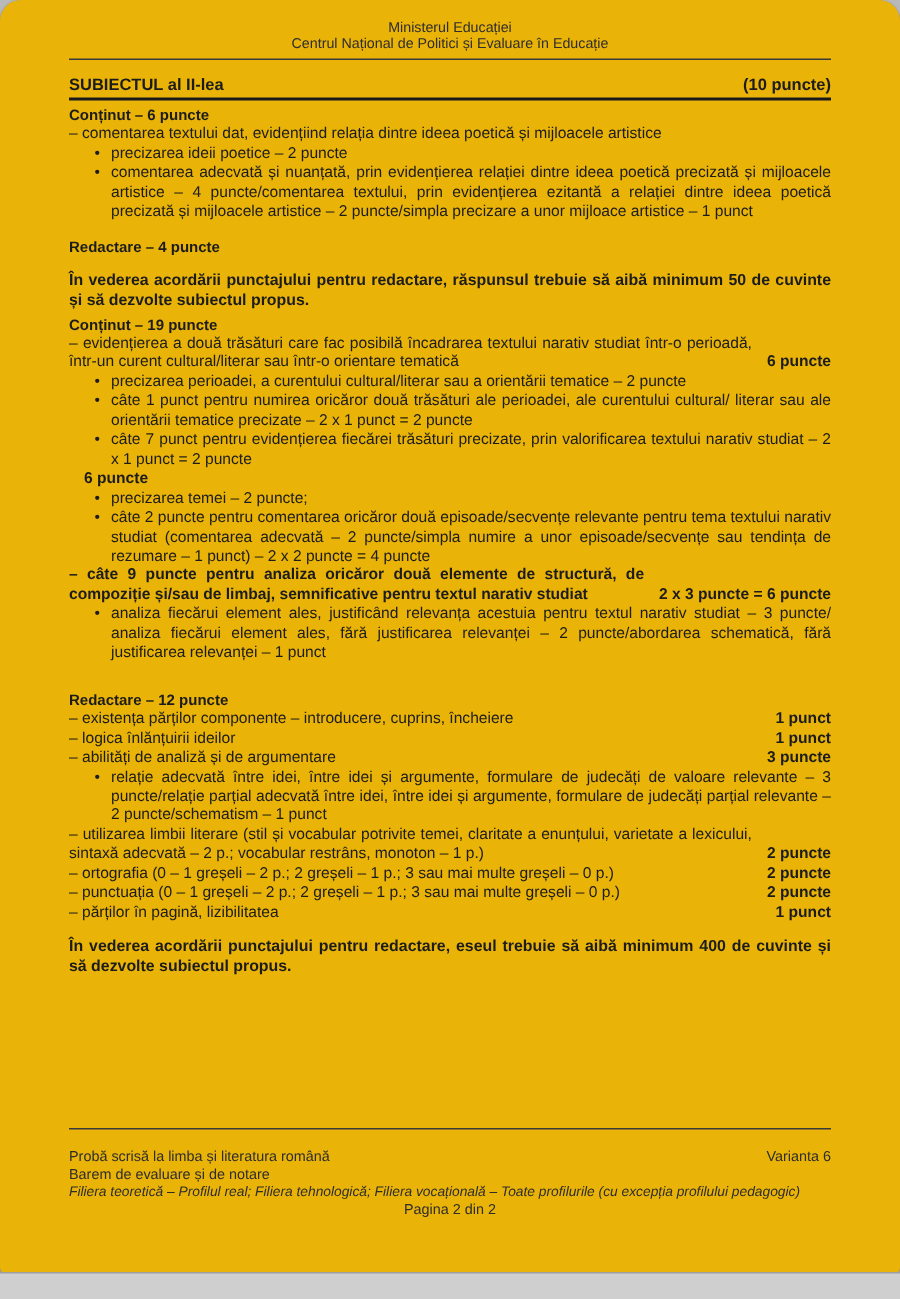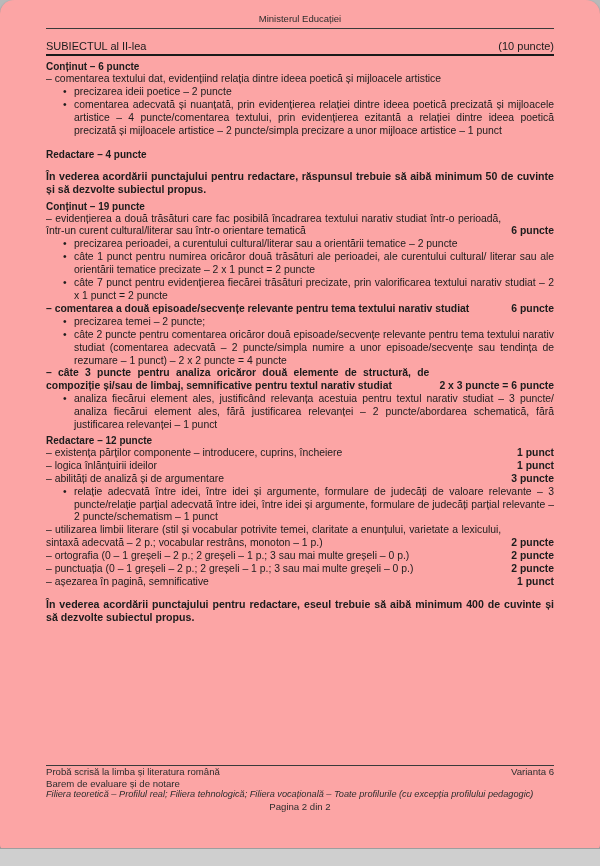--- a/index.html
+++ b/index.html
@@ -4,67 +4,68 @@
 <style>
   html,body{margin:0;padding:0;}
   body{
     width:600px;height:866px;overflow:hidden;position:relative;
     background:#b9b9b9;
     font-family:"Liberation Sans","DejaVu Sans",sans-serif;
     -webkit-font-smoothing:antialiased;
   }
   .sheet{
     position:absolute;left:0;top:0;right:0;bottom:17px;
-    background:#fca5a5;
+    background:#eab308;
     border-radius:14px 14px 4px 4px;
     box-shadow:0 1px 2px rgba(0,0,0,.35);
   }
   .bottom-edge{
     position:absolute;left:0;right:0;bottom:0;height:17px;
     background:#cfcfcf;border-top:1px solid #9e9e9e;
   }
   .content{padding:13px 46px 0 46px;color:#1c1c1c;}
   .doc-header{text-align:center;font-size:9.5px;line-height:11px;color:#2d2d2d;}
   .header-rule{border-bottom:1.5px solid #3a3a3a;margin-top:4px;}
   .section-title{
     display:flex;justify-content:space-between;align-items:flex-end;
-    font-weight:normal;font-size:11px;line-height:13px;
+    font-weight:bold;font-size:11px;line-height:13px;
     border-bottom:2px solid #1a1a1a;padding-bottom:1px;margin-top:11px;
   }
   .section-title.sp{margin-top:20px;}
   .h-bold{font-weight:bold;font-size:10px;line-height:13px;margin-top:4px;}
   .txtline{font-size:10.4px;line-height:12.9px;text-align:justify;}
   .bullet{
     position:relative;margin-left:17px;padding-left:11px;
     font-size:10.4px;line-height:12.9px;text-align:justify;
   }
   .bullet::before{content:"\2022";position:absolute;left:0;top:0;}
   .row{display:flex;align-items:flex-end;font-size:10.4px;line-height:12.9px;}
   .row .txt{flex:1;text-align:justify;}
   .row .pts{font-weight:bold;white-space:nowrap;padding-left:10px;}
   .bold{font-weight:bold;}
   .note{font-weight:bold;font-size:10.6px;line-height:13px;margin-top:9px;text-align:justify;}
   .gap-s{margin-top:10px;}
   .doc-footer{
     position:absolute;left:46px;right:46px;bottom:36px;
-    border-top:1.2px solid #3a3a3a;padding-top:0;
+    border-top:1.2px solid #3a3a3a;padding-top:13px;
     font-size:9.6px;line-height:11.8px;color:#2d2d2d;
   }
   .foot-row1{display:flex;justify-content:space-between;}
   .foot-profile{font-style:italic;font-size:9.2px;}
   .foot-page{text-align:center;}
 </style>
 </head>
 <body>
 
 <div class="sheet">
   <div class="content">
 
     <div class="doc-header">
       <div>Ministerul Educației</div>
+      <div>Centrul Național de Politici și Evaluare în Educație</div>
     </div>
     <div class="header-rule"></div>
 
     <div class="section-title">
       <span>SUBIECTUL al II-lea</span>
       <span>(10 puncte)</span>
     </div>
 
     <div class="h-bold">Conținut – 6 puncte</div>
     <div class="txtline">– comentarea textului dat, evidențiind relația dintre ideea poetică și mijloacele artistice</div>
@@ -80,33 +81,32 @@
 
     <div class="row">
       <span class="txt">– evidențierea a două trăsături care fac posibilă încadrarea textului narativ studiat într-o perioadă, într-un curent cultural/literar sau într-o orientare tematică</span>
       <span class="pts">6 puncte</span>
     </div>
     <div class="bullet">precizarea perioadei, a curentului cultural/literar sau a orientării tematice – 2 puncte</div>
     <div class="bullet">câte 1 punct pentru numirea oricăror două trăsături ale perioadei, ale curentului cultural/ literar sau ale orientării tematice precizate – 2 x 1 punct = 2 puncte</div>
     <div class="bullet">câte 7 punct pentru evidențierea fiecărei trăsături precizate, prin valorificarea textului narativ studiat – 2 x 1 punct = 2 puncte</div>
 
     <div class="row">
-      <span class="txt bold">– comentarea a două episoade/secvențe relevante pentru tema textului narativ studiat</span>
       <span class="pts">6 puncte</span>
     </div>
     <div class="bullet">precizarea temei – 2 puncte;</div>
     <div class="bullet">câte 2 puncte pentru comentarea oricăror două episoade/secvențe relevante pentru tema textului narativ studiat (comentarea adecvată – 2 puncte/simpla numire a unor episoade/secvențe sau tendința de rezumare – 1 punct) – 2 x 2 puncte = 4 puncte</div>
 
     <div class="row">
-      <span class="txt bold">– câte 3 puncte pentru analiza oricăror două elemente de structură, de compoziție și/sau de limbaj, semnificative pentru textul narativ studiat</span>
+      <span class="txt bold">– câte 9 puncte pentru analiza oricăror două elemente de structură, de compoziție și/sau de limbaj, semnificative pentru textul narativ studiat</span>
       <span class="pts">2 x 3 puncte = 6 puncte</span>
     </div>
     <div class="bullet">analiza fiecărui element ales, justificând relevanța acestuia pentru textul narativ studiat – 3 puncte/ analiza fiecărui element ales, fără justificarea relevanței – 2 puncte/abordarea schematică, fără justificarea relevanței – 1 punct</div>
 
-    <div class="h-bold" style="margin-top:2px;">Redactare – 12 puncte</div>
+    <div class="h-bold" style="margin-top:18px;">Redactare – 12 puncte</div>
 
     <div class="row">
       <span class="txt">– existența părților componente – introducere, cuprins, încheiere</span>
       <span class="pts">1 punct</span>
     </div>
     <div class="row">
       <span class="txt">– logica înlănțuirii ideilor</span>
       <span class="pts">1 punct</span>
     </div>
     <div class="row">
@@ -121,21 +121,21 @@
     </div>
     <div class="row">
       <span class="txt">– ortografia (0 – 1 greșeli – 2 p.; 2 greșeli – 1 p.; 3 sau mai multe greșeli – 0 p.)</span>
       <span class="pts">2 puncte</span>
     </div>
     <div class="row">
       <span class="txt">– punctuația (0 – 1 greșeli – 2 p.; 2 greșeli – 1 p.; 3 sau mai multe greșeli – 0 p.)</span>
       <span class="pts">2 puncte</span>
     </div>
     <div class="row">
-      <span class="txt">– așezarea în pagină, semnificative</span>
+      <span class="txt">– părților în pagină, lizibilitatea</span>
       <span class="pts">1 punct</span>
     </div>
 
     <div class="note">În vederea acordării punctajului pentru redactare, eseul trebuie să aibă minimum 400 de cuvinte și să dezvolte subiectul propus.</div>
 
   </div>
 
   <div class="doc-footer">
     <div class="foot-row1">
       <span>Probă scrisă la limba și literatura română</span>

